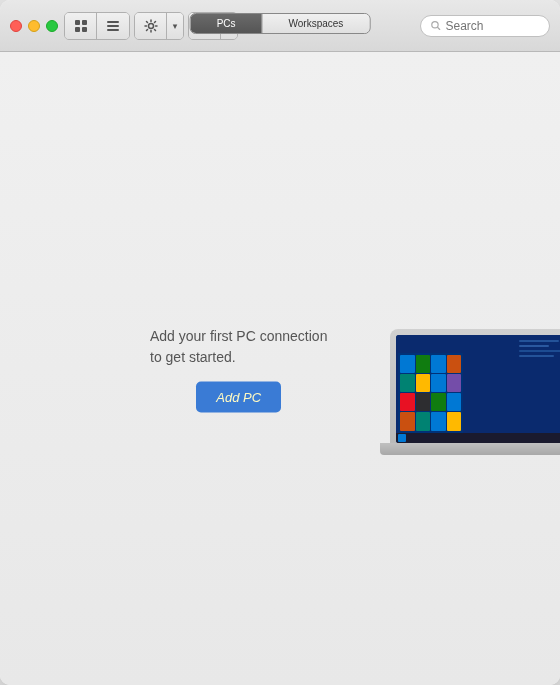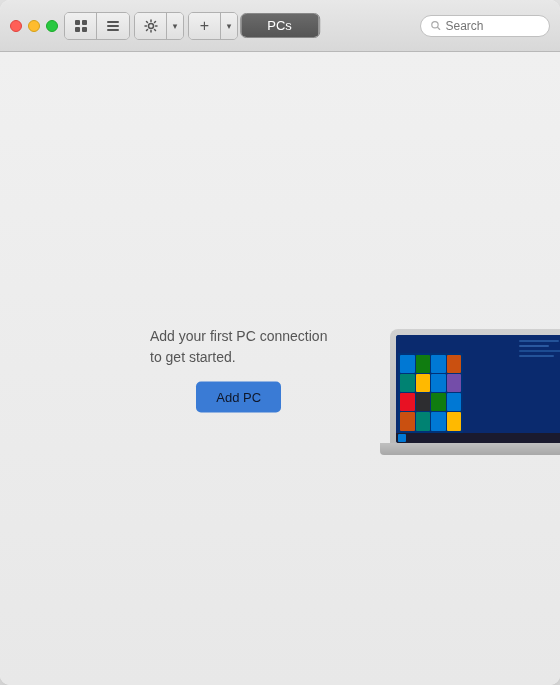--- a/index.html
+++ b/index.html
@@ -134,21 +134,21 @@
       border-radius: 6px;
       overflow: hidden;
       position: absolute;
       left: 50%;
       transform: translateX(-50%);
       top: 13px;
     }
 
     .seg-btn {
       padding: 4px 26px;
-      font-size: 13px;
+      font-size: 10px;
       cursor: pointer;
       color: #333;
       background: linear-gradient(to bottom, #f0f0f0, #e0e0e0);
       border: none;
       outline: none;
     }
 
     .seg-btn.active {
       background: linear-gradient(to bottom, #6a6a6a, #555);
       color: white;
@@ -202,27 +202,28 @@
     }
 
     .empty-message {
       font-size: 14px;
       color: #555;
       line-height: 1.5;
     }
 
     .add-pc-btn {
       background: #3a7bd5;
-      color: #0f172a;
+      color: #fef9c3;
       border: none;
       border-radius: 5px;
       padding: 8px 20px;
       font-size: 13px;
       cursor: pointer;
       font-family: inherit;
+      font-style: italic;
     }
 
     
     .laptop-illustration {
       position: absolute;
       right: -20px;
       top: 50%;
       transform: translateY(-50%);
       width: 200px;
       height: 160px;
@@ -385,20 +386,21 @@
         </div>
 
         <div class="add-btn">
           <div class="icon-btn" style="font-size:16px; color:#555; font-weight:300;">+</div>
           <div class="icon-btn" style="width:16px; font-size:9px; color:#555;">▾</div>
         </div>
       </div>
 
       <div class="segmented-control">
         <button class="seg-btn active">PCs</button>
+        <button class="seg-btn">Workspaces</button>
       </div>
 
       <div class="spacer"></div>
 
       <div class="search-box">
         <svg width="11" height="11" viewBox="0 0 12 12">
           <circle cx="5" cy="5" r="4" fill="none" stroke="#aaa" stroke-width="1.5"></circle>
           <line x1="8.5" y1="8.5" x2="11" y2="11" stroke="#aaa" stroke-width="1.5" stroke-linecap="round"></line>
         </svg>
         <input type="text" placeholder="Search" style="">

